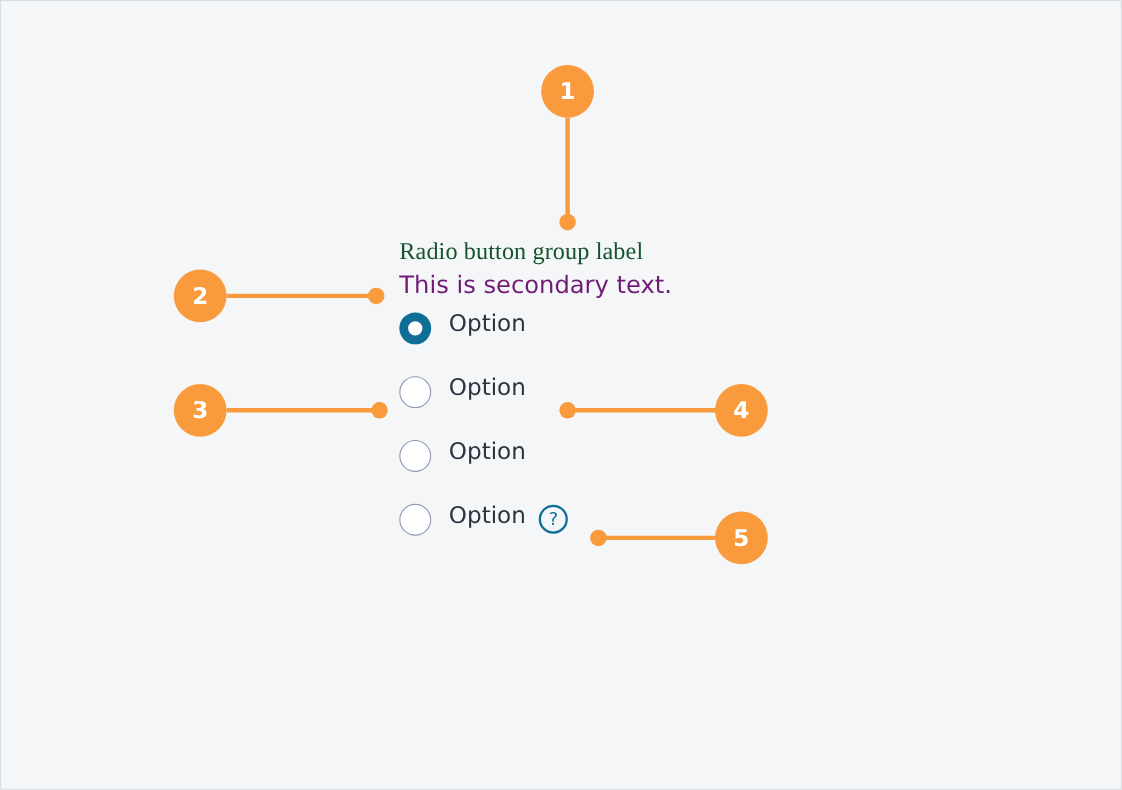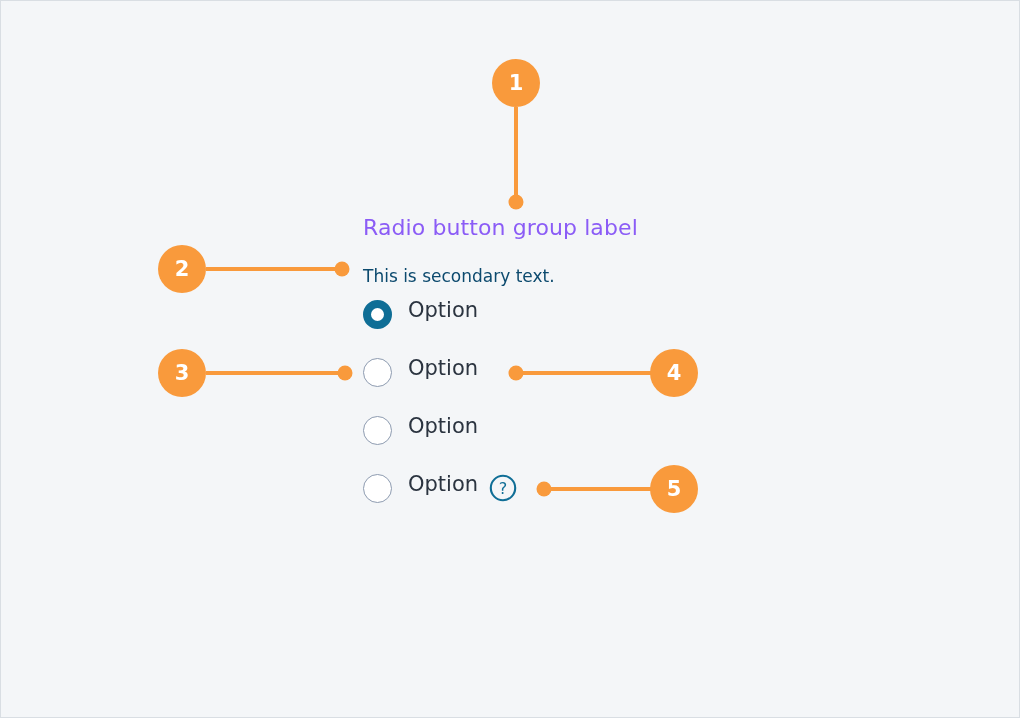--- a/index.html
+++ b/index.html
@@ -53,30 +53,31 @@
 
   
   .component {
     position: absolute;
     left: 362px;
     top: 212px;
     width: 330px;
   }
   .group-label {
     font-size: 22px;
-    color: #8b5cf6;
+    color: #14532d;
     line-height: 30px;
     letter-spacing: 0.1px;
     white-space: nowrap;
+    font-family: Liberation Serif, serif;
   }
   .secondary-text {
-    font-size: 17px;
-    color: #0c4a6e;
+    font-size: 22px;
+    color: #701a75;
     line-height: 24px;
-    margin-top: 21px;
+    margin-top: 5px;
     white-space: nowrap;
   }
   .radio-list {
     margin-top: 12px;
   }
   .radio-row {
     display: flex;
     align-items: flex-start;
     height: 58px;
   }

